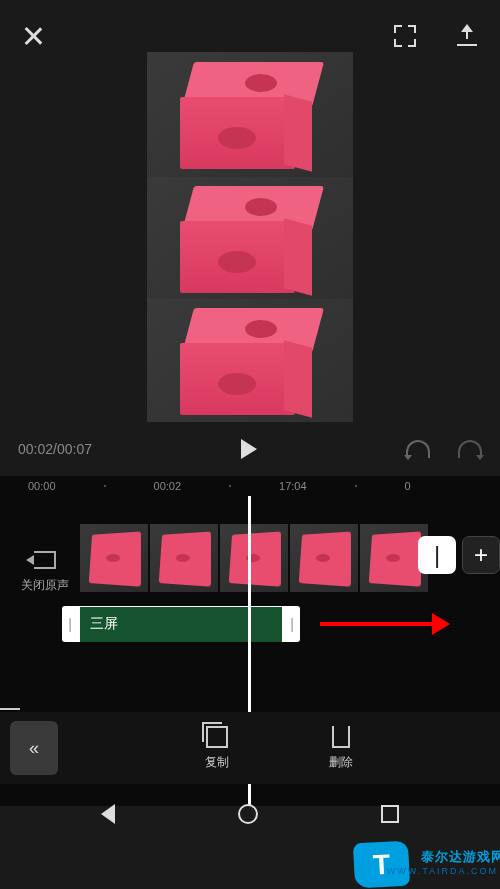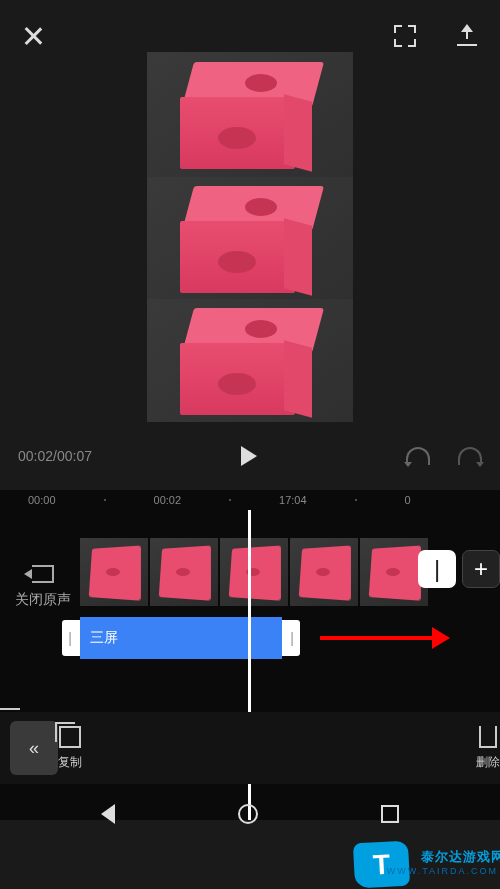--- a/index.html
+++ b/index.html
@@ -23,52 +23,52 @@
 .export-icon .base{width:20px;height:2px;background:#ddd;margin-top:5px}
 .preview{width:206px;height:370px;margin:0 auto;background:#2a2a2a;display:flex;flex-direction:column;margin-top:-10px}
 .block{flex:1;position:relative;background:linear-gradient(145deg,#3a3a3a 0%,#2f2f2f 100%);display:flex;align-items:center;justify-content:center}
 .block:first-child{flex:1.02}
 .shape{width:160px;height:105px;position:relative}
 .shape .top{position:absolute;width:130px;height:45px;background:#f06282;transform:skewX(-15deg);left:18px;top:0;border-radius:3px}
 .shape .front{position:absolute;width:115px;height:72px;background:linear-gradient(180deg,#e84d6f 0%,#d83a5f 100%);left:10px;top:35px;border-radius:2px}
 .shape .side{position:absolute;width:28px;height:70px;background:#e2486a;right:18px;top:36px;transform:skewY(15deg)}
 .shape .hole1{position:absolute;width:32px;height:18px;background:#c63454;border-radius:50%;top:12px;left:75px}
 .shape .hole2{position:absolute;width:38px;height:22px;background:#c63454;border-radius:50%;top:65px;left:48px}
-.controls{height:68px;display:flex;align-items:center;padding:0 18px;gap:10px}
+.controls{height:54px;display:flex;align-items:center;padding:0 18px;gap:10px}
 .timecode{color:#888;font-size:14px}
 .play{margin-left:auto;margin-right:auto;width:0;height:0;border-left:16px solid #ddd;border-top:10px solid transparent;border-bottom:10px solid transparent}
 .undo,.redo{width:24px;height:18px;border:2.5px solid #666;border-bottom:0;border-radius:12px 12px 0 0;position:relative}
 .undo::after{content:"";position:absolute;left:-4px;bottom:-2px;width:0;height:0;border-top:5px solid #666;border-left:4px solid transparent;border-right:4px solid transparent}
 .redo::after{content:"";position:absolute;right:-4px;bottom:-2px;width:0;height:0;border-top:5px solid #555;border-left:4px solid transparent;border-right:4px solid transparent}
 .redo{border-color:#555;margin-left:18px}
 .ruler{height:20px;background:#0a0a0a;display:flex;align-items:center;color:#888;font-size:11px;padding-left:28px}
 .ruler span{margin-right:48px}
 .ruler .dot{width:2px;height:2px;background:#666;border-radius:50%;margin-right:48px}
 .timeline{background:#0a0a0a;height:310px;position:relative;padding-top:28px}
-.mute{position:absolute;left:15px;top:55px;text-align:right;color:#aaa;font-size:14px}
+.mute{position:absolute;left:21px;top:55px;text-align:right;color:#aaa;font-size:12px}
 .mute-icon{width:22px;height:18px;border:2px solid #aaa;border-left:0;position:relative;margin:0 auto 8px}
 .mute-icon::before{content:"";position:absolute;left:-8px;top:2px;width:0;height:0;border-right:8px solid #aaa;border-top:5px solid transparent;border-bottom:5px solid transparent}
 .thumbs{position:absolute;left:80px;top:28px;height:68px;display:flex;gap:2px}
 .thumb{width:68px;height:68px;background:linear-gradient(145deg,#3a3a3a,#2a2a2a);position:relative;overflow:hidden}
 .thumb .mini{position:absolute;inset:8px;background:#e84d6f;border-radius:3px;transform:perspective(100px) rotateY(-15deg) rotateX(8deg)}
 .thumb .mh{position:absolute;width:14px;height:8px;background:#c63454;border-radius:50%;top:30px;left:26px}
 .end-btns{position:absolute;right:0;top:40px;display:flex;gap:6px}
 .sq-btn{width:38px;height:38px;border-radius:7px;display:flex;align-items:center;justify-content:center;font-size:24px;font-weight:300}
 .sq-w{background:#fff;color:#222}
 .sq-b{background:#222;color:#fff;border:1px solid #444}
 .effect-track{position:absolute;left:62px;top:110px;width:238px;height:36px;background:#fff;border-radius:3px;display:flex;align-items:center}
 .handle{width:16px;height:36px;display:flex;align-items:center;justify-content:center;color:#999;font-size:14px}
-.effect-body{flex:1;height:42px;background:#3b82f6;color:#fff;font-size:14px;display:flex;align-items:center;padding-left:10px;margin:0 2px}
+.effect-body{flex:1;height:35px;background:#14532d;color:#fff;font-size:14px;display:flex;align-items:center;padding-left:10px;margin:0 2px}
 .playhead{position:absolute;left:248px;top:0;width:2.5px;height:310px;background:#fff}
 .arrow-anno{position:absolute;left:320px;top:122px;width:130px;height:10px}
 .arrow-anno .line{position:absolute;top:4px;width:115px;height:4px;background:#ff0000}
 .arrow-anno .head{position:absolute;right:0;top:-5px;width:0;height:0;border-left:18px solid #ff0000;border-top:11px solid transparent;border-bottom:11px solid transparent}
 .bottom-bar{position:absolute;bottom:105px;left:0;right:0;height:72px;background:#131313;display:flex;align-items:center}
 .collapse{width:48px;height:54px;background:#3a3a3a;border-radius:6px;margin-left:10px;display:flex;align-items:center;justify-content:center;color:#ddd;font-size:18px}
-.actions{flex:1;display:flex;justify-content:space-between;gap:100px}
+.actions{flex:1;display:flex;justify-content:center;gap:100px}
 .act{text-align:center;color:#ccc;font-size:12px}
 .act-icon{width:22px;height:22px;margin:0 auto 6px;position:relative}
 .copy-icon{border:2px solid #ccc}
 .copy-icon::after{content:"";position:absolute;width:18px;height:18px;border:2px solid #ccc;border-right:0;border-bottom:0;left:-6px;top:-6px}
 .del-icon{width:18px;height:22px;border:2px solid #ccc;border-top:0;margin:0 auto 6px}
 .del-icon::before{content:"";position:absolute;top:-4px;left:-4px;width:24px;height:2px;background:#ccc}
 .nav{position:absolute;bottom:50px;left:0;right:0;height:50px;display:flex;align-items:center;justify-content:space-around;padding:0 40px}
 .nav-back{width:0;height:0;border-right:14px solid #ddd;border-top:10px solid transparent;border-bottom:10px solid transparent}
 .nav-home{width:20px;height:20px;border:2px solid #ddd;border-radius:50%}
 .nav-recent{width:18px;height:18px;border:2px solid #ddd}

